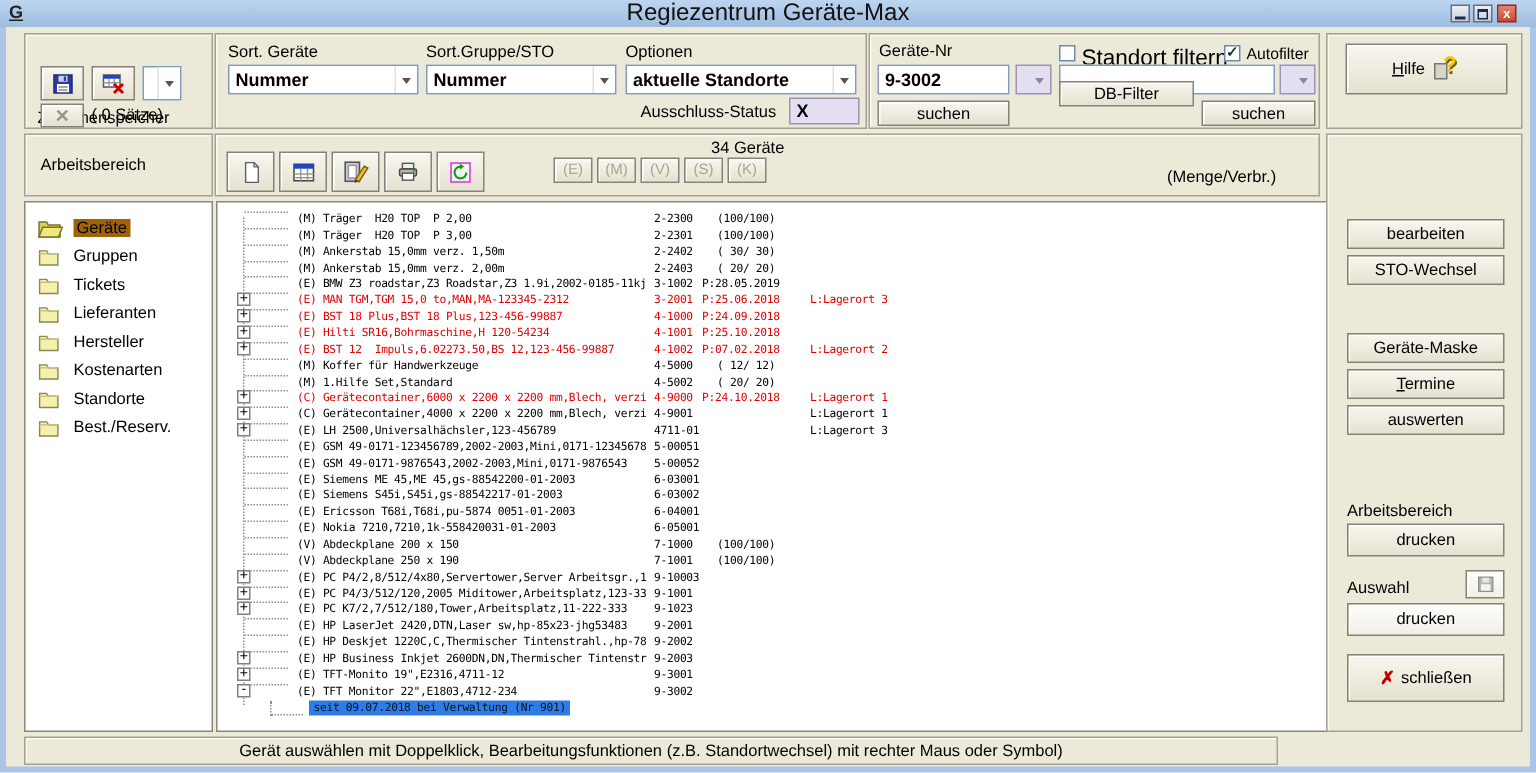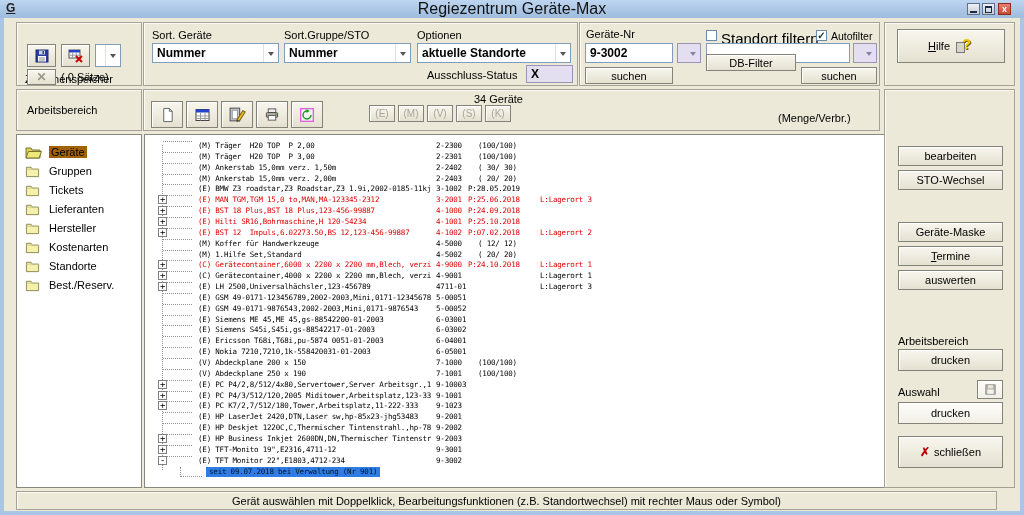--- a/index.html
+++ b/index.html
@@ -556,15 +556,15 @@
         <rect x="3" y="7" width="8" height="5.5" fill="#f4f4ee"></rect>
       </svg>
   </button>
   <button class="btn light" style="left:13px; top:312px; width:105px; height:22px;">drucken</button>
   <button class="btn" style="left:13px; top:346px; width:105px; height:32px;">
     <span class="x-glyph">✗</span>
     <span>schließen</span>
   </button>
 </div>
 
-<div class="panel statusbar" style="left:16px; top:491px; width:981px; height:19px;">
+<div class="panel statusbar" style="left:16px; top:491px; width:836px; height:19px;">
   <span style="font-size:11px;">Gerät auswählen mit Doppelklick, Bearbeitungsfunktionen (z.B. Standortwechsel) mit rechter Maus oder Symbol)</span>
 </div>
 
 </body></html>

